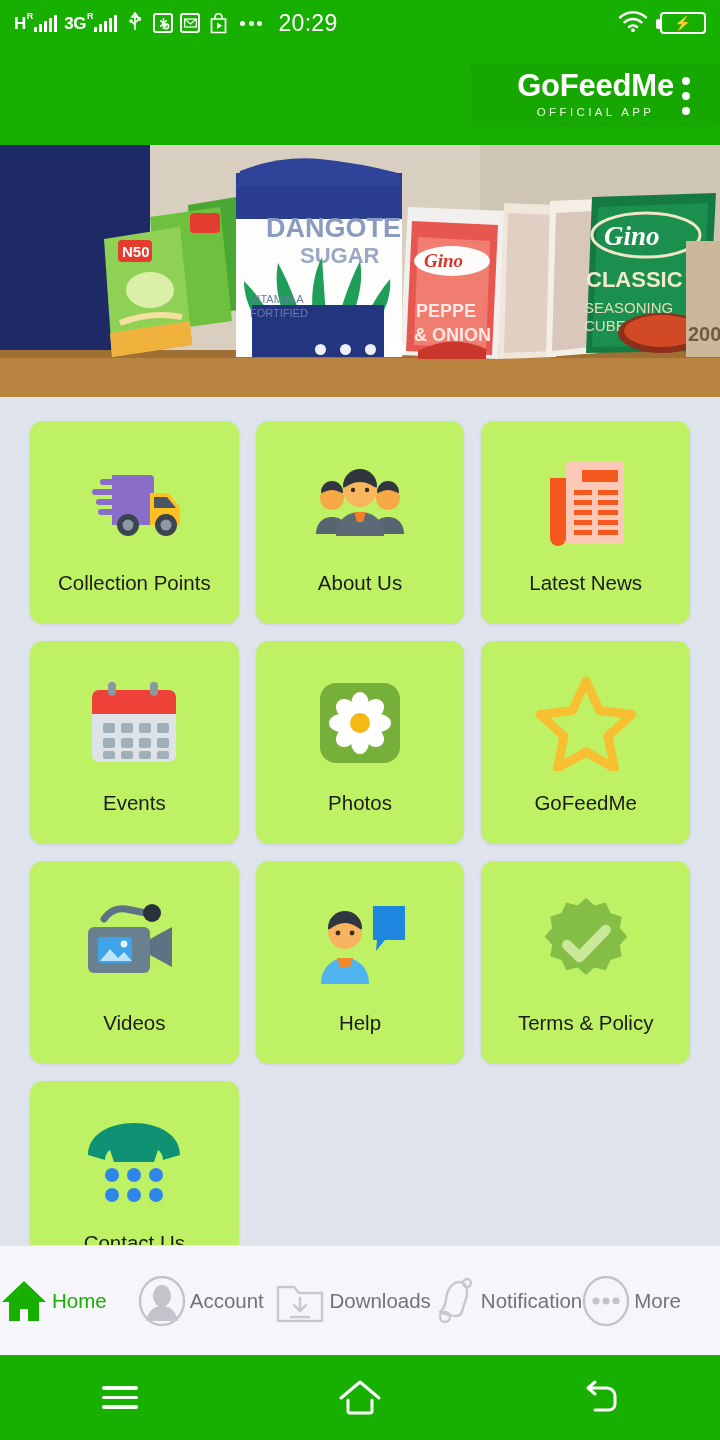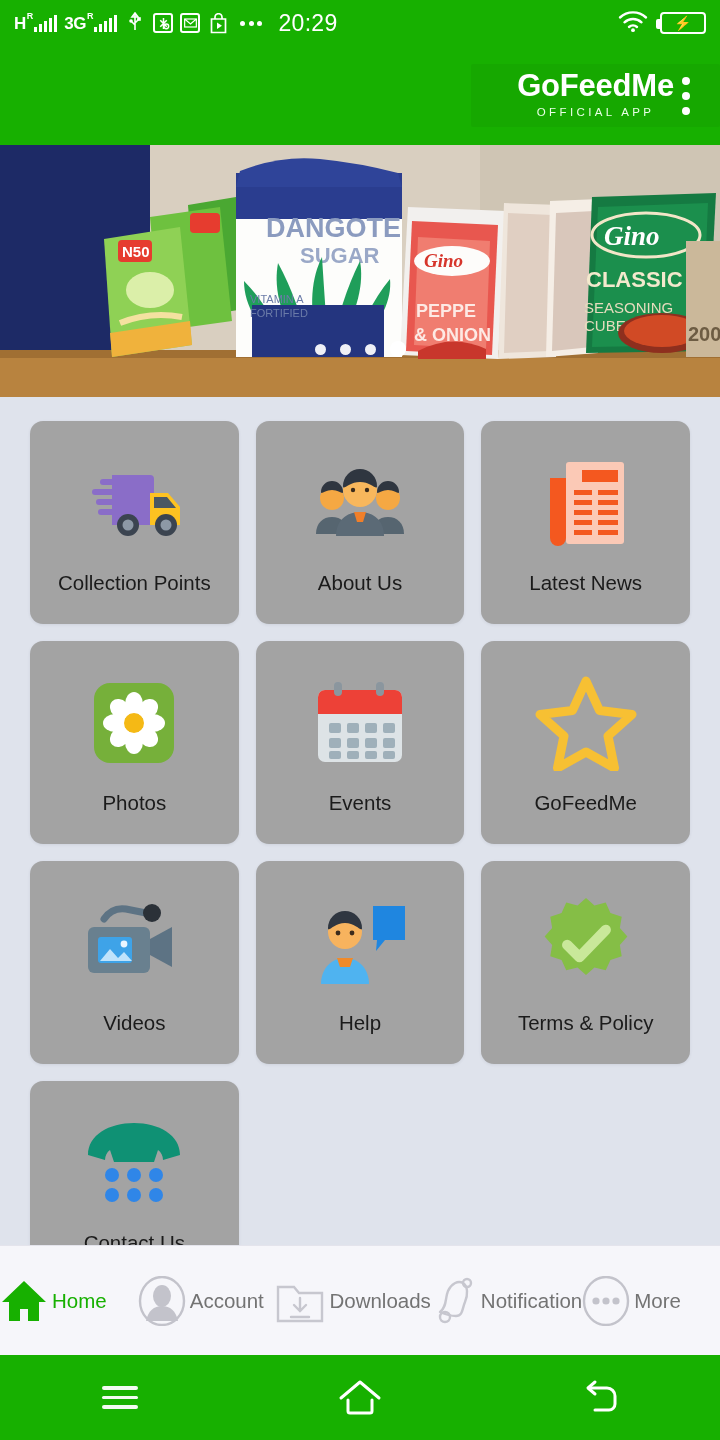--- a/index.html
+++ b/index.html
@@ -57,21 +57,21 @@
   .dots { position:absolute; left:0; right:0; top:196px; display:flex; justify-content:center; align-items:center; gap:14px; }
   .dots b { width:11px;height:11px;border-radius:50%;background:#fff;opacity:.93;display:block; }
   .dots b.active { width:16px;height:16px;opacity:1; }
 
   
   .grid {
     padding:24px 30px 0; display:grid;
     grid-template-columns:repeat(3,1fr); gap:17px 17px;
   }
   .tile {
-    background:#a3a3a3; border-radius:13px; height:203px;
+    background:#bef264; border-radius:13px; height:203px;
     display:flex; flex-direction:column; align-items:center; justify-content:center;
     box-shadow:0 1px 3px rgba(60,70,90,.10);
   }
   .tile .art { height:104px; display:flex; align-items:center; justify-content:center; }
   .tile .cap { margin-top:16px; font-size:20.5px; color:#1b1b1b; }
 
   
   .bottomnav {
     position:absolute; left:0; right:0; bottom:85px; height:110px;
     background:#f6f6fa; border-top:1px solid #e4e4ec;
@@ -309,40 +309,20 @@
           <rect x="32" y="50" width="18" height="5"></rect>
             <rect x="56" y="50" width="20" height="5"></rect>
           <rect x="32" y="60" width="18" height="5"></rect>
             <rect x="56" y="60" width="20" height="5"></rect>
           <rect x="32" y="70" width="18" height="5"></rect>
             <rect x="56" y="70" width="20" height="5"></rect>
         </g>
       </svg>
     </div>
     <div class="cap">Latest News</div>
-  </div>
-
-  <div class="tile">
-    <div class="art">
-      <svg width="86" height="86" viewBox="0 0 86 86">
-        <rect x="3" y="3" width="80" height="80" rx="16" fill="#76b03a"></rect>
-        <g fill="#fff">
-          <ellipse cx="43" cy="24" rx="9" ry="12"></ellipse>
-            <ellipse cx="43" cy="62" rx="9" ry="12"></ellipse>
-          <ellipse cx="24" cy="43" rx="12" ry="9"></ellipse>
-            <ellipse cx="62" cy="43" rx="12" ry="9"></ellipse>
-          <ellipse cx="29" cy="29" rx="9" ry="11" transform="rotate(-45 29 29)"></ellipse>
-          <ellipse cx="57" cy="29" rx="9" ry="11" transform="rotate(45 57 29)"></ellipse>
-          <ellipse cx="29" cy="57" rx="9" ry="11" transform="rotate(45 29 57)"></ellipse>
-          <ellipse cx="57" cy="57" rx="9" ry="11" transform="rotate(-45 57 57)"></ellipse>
-        </g>
-        <circle cx="43" cy="43" r="10" fill="#f5b915"></circle>
-      </svg>
-    </div>
-    <div class="cap">Photos</div>
   </div>
 
   <div class="tile">
     <div class="art">
       <svg width="96" height="90" viewBox="0 0 96 90">
         <rect x="22" y="4" width="8" height="18" rx="4" fill="#9aa5ad"></rect>
         <rect x="64" y="4" width="8" height="18" rx="4" fill="#9aa5ad"></rect>
         <rect x="6" y="12" width="84" height="72" rx="7" fill="#dde3e6"></rect>
         <path d="M6 19a7 7 0 017-7h70a7 7 0 017 7v17H6z" fill="#ed4137"></path>
         <rect x="22" y="4" width="8" height="14" rx="4" fill="#8b969e"></rect>
@@ -361,20 +341,40 @@
           <rect x="53" y="73" width="12" height="8" rx="2"></rect>
             <rect x="71" y="73" width="12" height="8" rx="2"></rect>
         </g>
       </svg>
     </div>
     <div class="cap">Events</div>
   </div>
 
   <div class="tile">
     <div class="art">
+      <svg width="86" height="86" viewBox="0 0 86 86">
+        <rect x="3" y="3" width="80" height="80" rx="16" fill="#76b03a"></rect>
+        <g fill="#fff">
+          <ellipse cx="43" cy="24" rx="9" ry="12"></ellipse>
+            <ellipse cx="43" cy="62" rx="9" ry="12"></ellipse>
+          <ellipse cx="24" cy="43" rx="12" ry="9"></ellipse>
+            <ellipse cx="62" cy="43" rx="12" ry="9"></ellipse>
+          <ellipse cx="29" cy="29" rx="9" ry="11" transform="rotate(-45 29 29)"></ellipse>
+          <ellipse cx="57" cy="29" rx="9" ry="11" transform="rotate(45 57 29)"></ellipse>
+          <ellipse cx="29" cy="57" rx="9" ry="11" transform="rotate(45 29 57)"></ellipse>
+          <ellipse cx="57" cy="57" rx="9" ry="11" transform="rotate(-45 57 57)"></ellipse>
+        </g>
+        <circle cx="43" cy="43" r="10" fill="#f5b915"></circle>
+      </svg>
+    </div>
+    <div class="cap">Photos</div>
+  </div>
+
+  <div class="tile">
+    <div class="art">
       <svg width="102" height="96" viewBox="0 0 102 96">
         <path d="M51 6l13.5 29.5L97 39.5 73 61l6.5 32L51 77 22.5 93 29 61 5 39.5l32.5-4z" fill="none" stroke="#f7c033" stroke-width="9" stroke-linejoin="round"></path>
       </svg>
     </div>
     <div class="cap">GoFeedMe</div>
   </div>
 
   <div class="tile">
     <div class="art">
       <svg width="104" height="80" viewBox="0 0 104 80">

